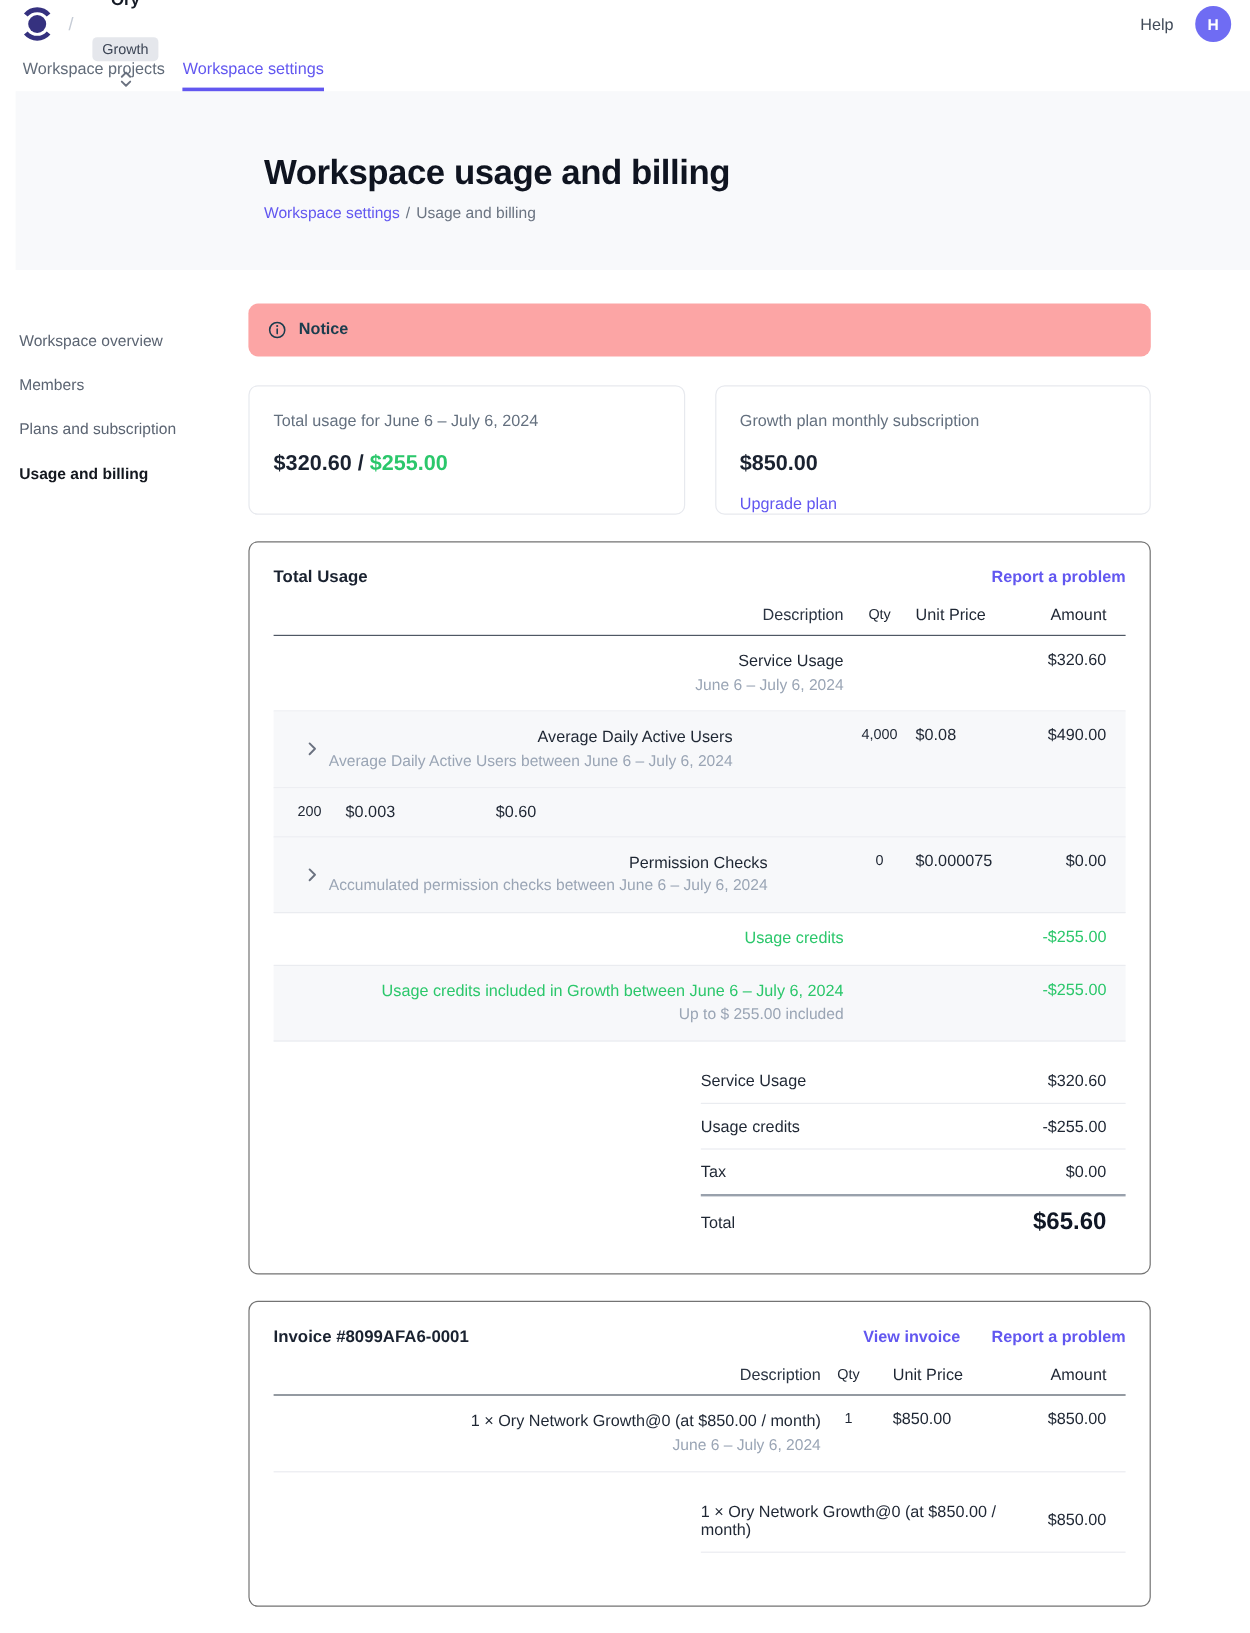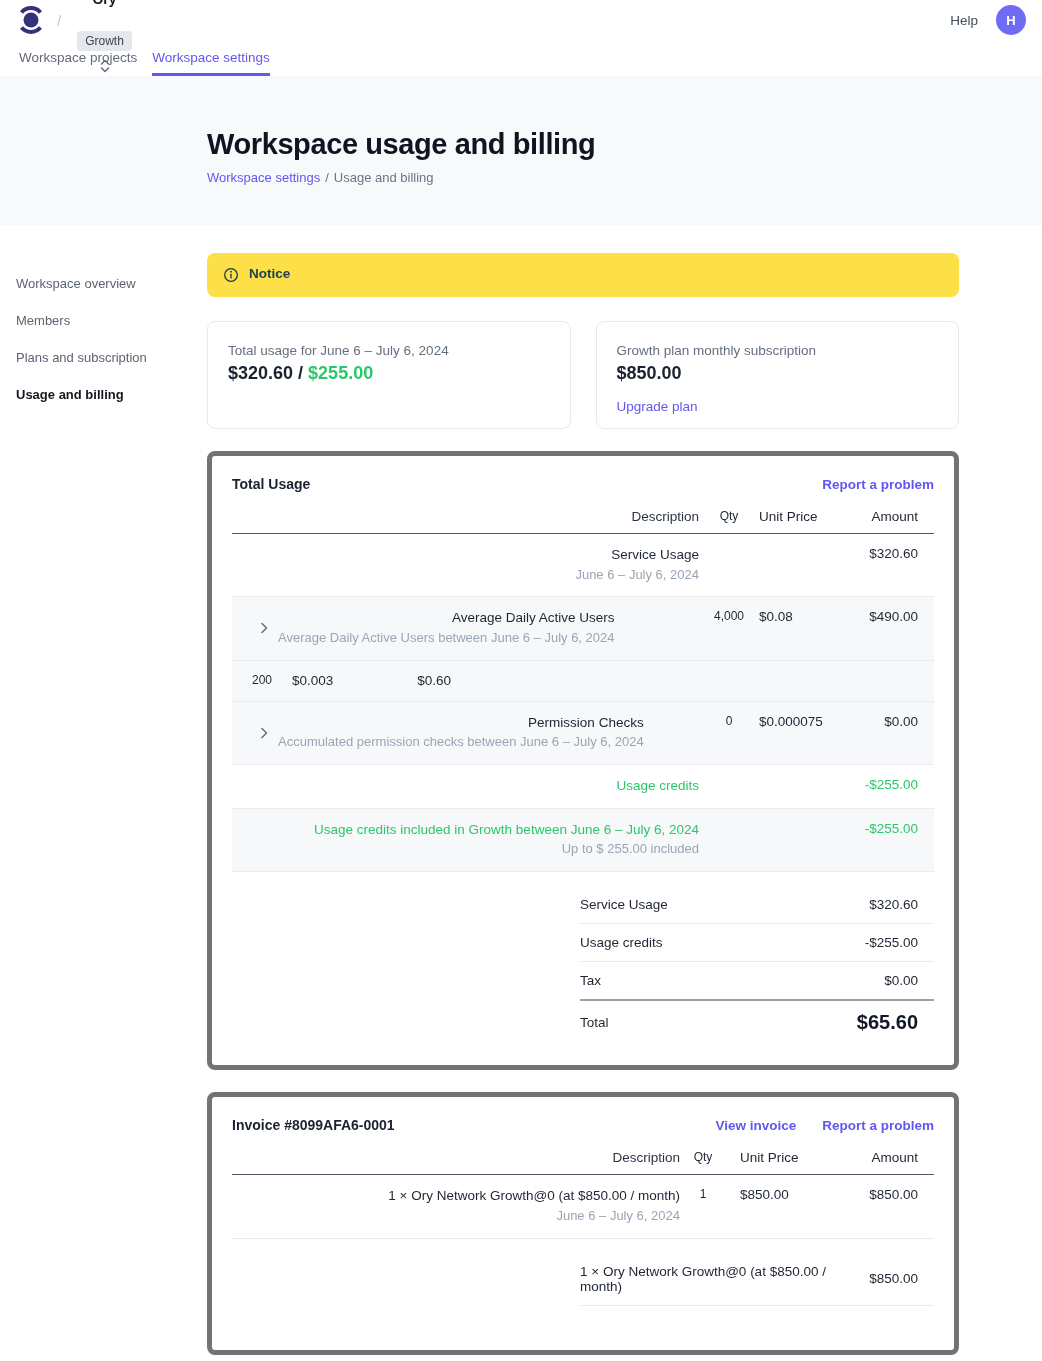--- a/index.html
+++ b/index.html
@@ -21,50 +21,50 @@
   .help { font-size:13.5px; color:#414b59; margin-right:18px; }
   .avatar { width:30px; height:30px; border-radius:50%; background:#6f6cf3; color:#fff; font-size:13px; font-weight:600;
             display:flex; align-items:center; justify-content:center; cursor:pointer; }
 
   
   .tabs { display:flex; gap:15px; height:36px; padding-left:19px; background:#fff; }
   .tab { display:flex; align-items:center; font-size:13.5px; color:#616b79; border-bottom:3px solid transparent; padding-top:2px; cursor:pointer; }
   .tab.active { color:#6257f0; border-bottom-color:#6257f0; font-weight:500; }
 
   
-  .hero { background:#f8f9fb; height:149px; padding:52px 0 0 207px; }
+  .hero { background:#f8f9fb; height:149px; padding:52px 0 0 207px;margin-left:13px; }
   .hero h1 { margin:0; font-size:29px; font-weight:700; letter-spacing:-0.4px; color:#0f1420; }
   .breadcrumb { margin-top:9px; font-size:13px; display:flex; gap:5px; align-items:center; }
   .breadcrumb a { color:#6257f0; font-weight:500; }
   .breadcrumb span { color:#6b7482; }
 
   
   .main { display:flex; }
   .sidebar { width:207px; flex-shrink:0; padding:30px 0 0 16px; }
   .side-item { font-size:13px; color:#5b6472; line-height:16px; margin-bottom:10px; cursor:pointer;margin-top:21px; }
   .side-item.active { color:#14181f; font-weight:700; }
   .content { width:752px; padding:28px 0 16px; }
 
   
-  .notice { background:#fde047; border-radius:8px; padding:13px 16px 14px; display:flex; gap:10px; color:#1a3c4d; }
+  .notice { background:#fca5a5; border-radius:8px; padding:13px 16px 14px; display:flex; gap:10px; color:#1a3c4d; }
   .notice .icon { margin-top:1px; display:flex; }
   .notice-title { font-weight:700; font-size:13.5px; }
   .notice-body { font-size:13.5px; line-height:1.58; margin-top:3px; max-width:700px; }
 
   
   .cards-row { display:flex; gap:25px; margin-top:24px; }
   .stat-card { flex:1; border:1px solid #e7e9ee; border-radius:8px; padding:21px 20px; height:108px; background:#fff; }
   .stat-label { font-size:13.5px; color:#64707f; }
-  .stat-amount { font-size:18px; font-weight:600; margin-top:5px; color:#1a2230; }
+  .stat-amount { font-size:18px; font-weight:600; margin-top:18px; color:#1a2230; }
   .green { color:#2bc76b; }
   .card-link { font-size:13.5px; color:#6257f0; font-weight:500; }
   .stat-card .card-link { display:inline-block; margin-top:15px; }
 
   
-  .table-card { border:5px solid #737373; border-radius:8px; margin-top:22px; padding:20px 0 22px; background:#fff; }
+  .table-card { border:1px solid #737373; border-radius:8px; margin-top:22px; padding:20px 0 22px; background:#fff; }
   .card-head { display:flex; justify-content:space-between; align-items:center; padding:0 20px; margin-bottom:17px; }
   .card-title { font-size:14px; font-weight:700; color:#1a2230; }
   .head-links { display:flex; gap:26px; }
   .head-links a { font-size:13.5px; font-weight:600; color:#6257f0; }
 
   .table { margin:0 20px; }
   .trow { display:flex; align-items:flex-start; border-bottom:1px solid #eaecf0; padding:12px 0 13px; }
   .trow.thead { padding:0 0 9px; border-bottom:1.5px solid #4f5864; color:#2b3442; font-weight:500; font-size:13.5px; }
   .c-desc { flex:1; padding-left:20px; min-width:0;text-align:right; }
   .c-qty  { width:60px; text-align:center; font-size:12px; color:#1e2633; }

